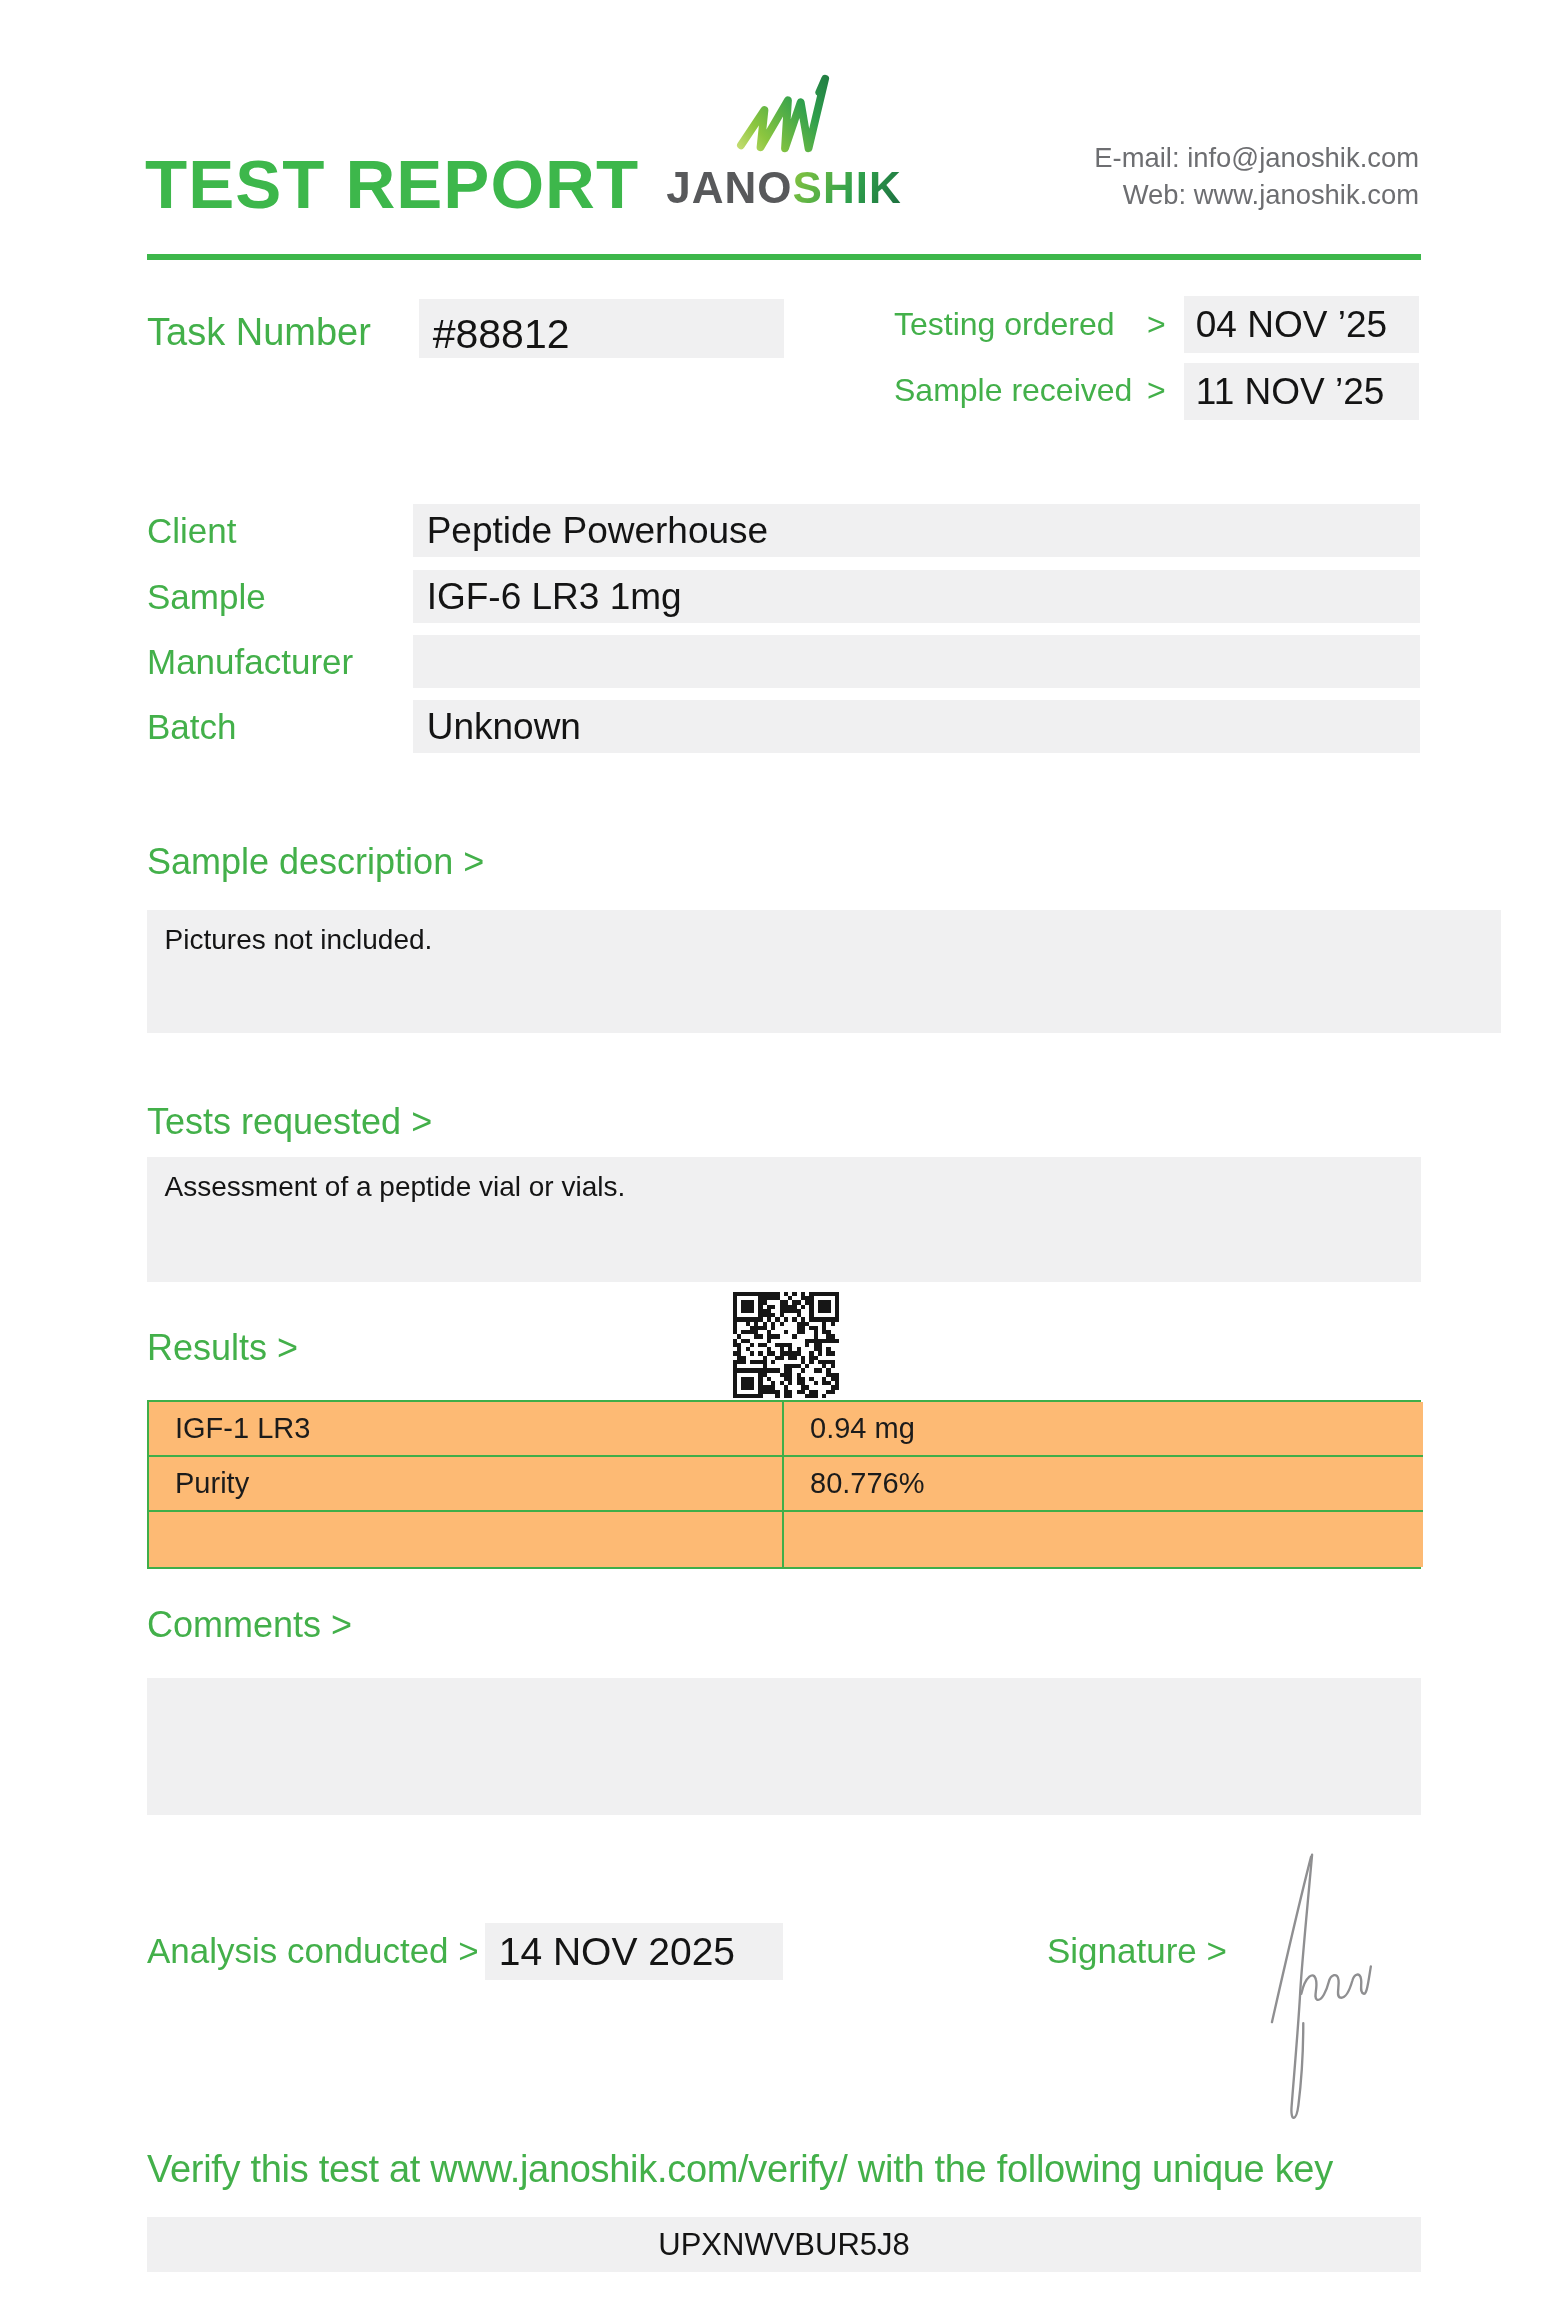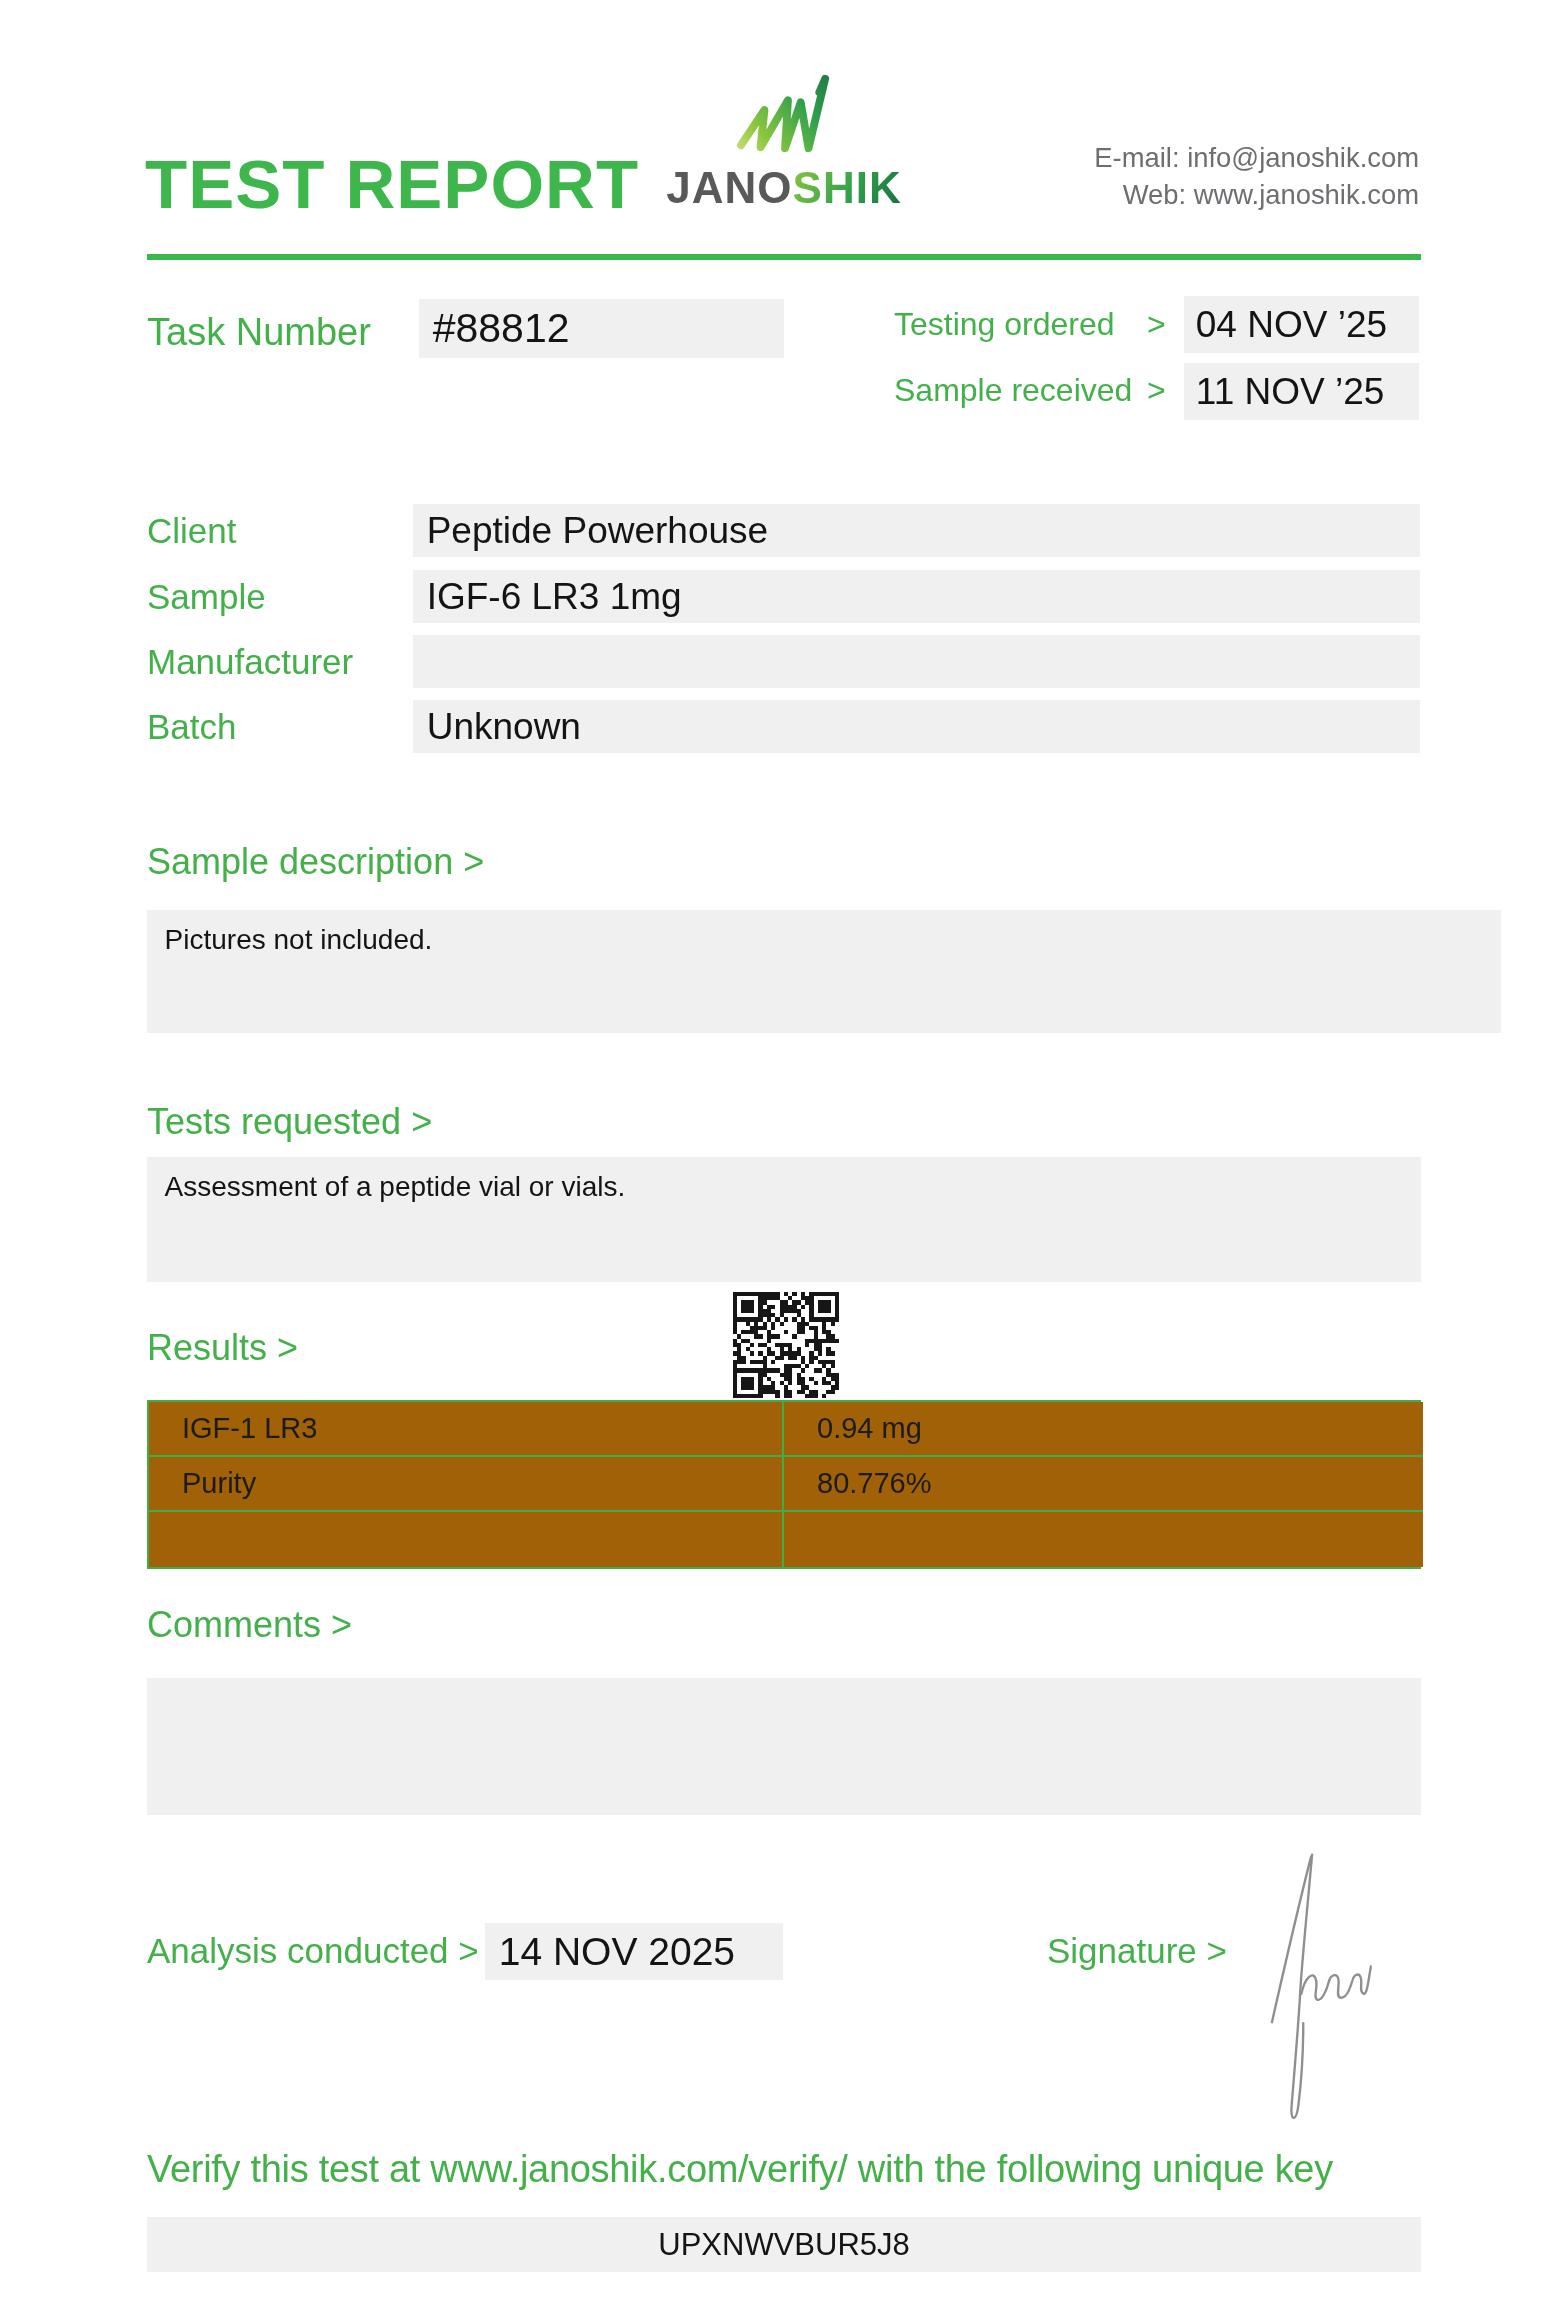--- a/index.html
+++ b/index.html
@@ -17,21 +17,21 @@
   .logo-text{font-size:44px;font-weight:700;letter-spacing:1px;}
   .logo-primary{color:#58595b;}
   .logo-secondary{background:linear-gradient(120deg,#8cc63f 0%,#2fa04c 55%,#1b6b3e 100%);
     -webkit-background-clip:text;background-clip:text;color:transparent;}
   .contact{font-size:27.4px;line-height:37px;text-align:right;color:#6d6e71;}
   .rule{background:#3db74b;height:5.9px;}
   .box-text{font-size:28px;color:#141414;}
   .tbl{display:grid;grid-template-columns:635px 639px;grid-auto-rows:55px;
     border:2.9px solid #3fae49;box-sizing:border-box;}
   .tbl .cell{border-right:2.9px solid #3fae49;border-bottom:2.9px solid #3fae49;
-    display:flex;align-items:center;padding-left:33px;font-size:29px;box-sizing:border-box;background:#a16207;}
+    display:flex;align-items:center;padding-left:26px;font-size:29px;box-sizing:border-box;background:#fdba74;}
   .tbl .cell:nth-child(2n){border-right:none;}
   .tbl .cell:nth-last-child(-n+2){border-bottom:none;}
   .verify{font-size:38px;color:#43b04a;letter-spacing:-0.3px;white-space:nowrap;}
   .key-box{background:#f0f0f1;display:flex;align-items:center;justify-content:center;
     font-size:31px;color:#141414;}
 </style>
 </head>
 <body>
 
 <div class="page">
@@ -63,21 +63,21 @@
     </div>
     <div>
       <span>Web:</span>
       <span>www.janoshik.com</span>
     </div>
   </div>
 
   <div class="abs rule" style="left:147px;top:254px;width:1274px;"></div>
 
   <div class="abs label" style="left:147px;top:311px;">Task Number</div>
-  <div class="abs field" style="left:419px;top:299px;width:365px;height:59px;">
+  <div class="abs field" style="left:419px;top:299px;width:365px;height:59px;align-items:flex-end;">
     <span class="value" style="font-size:41px;padding-left:13.7px;">#88812</span>
   </div>
 
   <div class="abs heading" style="left:894px;top:306px;font-size:32px;">Testing ordered</div>
   <div class="abs heading" style="left:1147px;top:306px;font-size:32px;">&gt;</div>
   <div class="abs field" style="left:1184px;top:296px;width:235px;height:57px;">
     <span class="value" style="font-size:37px;padding-left:11.8px;">04 NOV ’25</span>
   </div>
 
   <div class="abs heading" style="left:894px;top:372px;font-size:32px;">Sample received</div>

